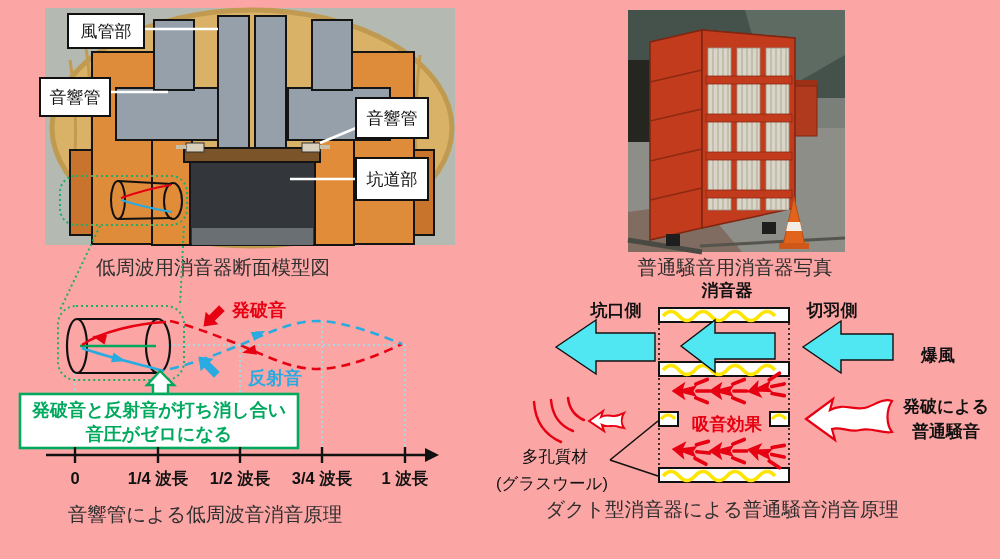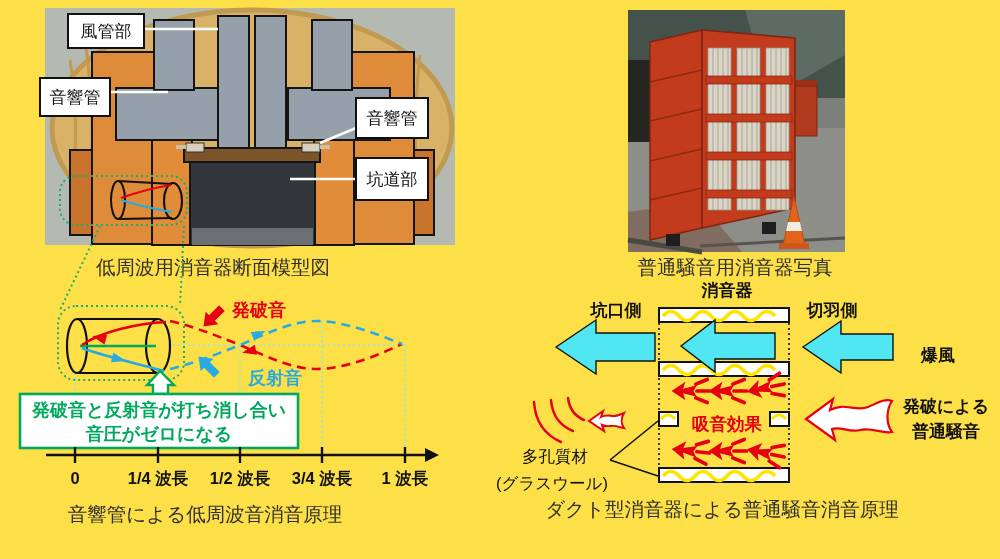--- a/index.html
+++ b/index.html
@@ -1,16 +1,16 @@
 <!DOCTYPE html>
 <html><head>
 <meta charset="utf-8">
 <style>
   html,body{margin:0;padding:0;background:#fff;}
-  .stage{position:relative;width:1000px;height:559px;background:#fde047;overflow:hidden;
+  .stage{position:relative;width:1000px;height:559px;background:#fca5a5;overflow:hidden;
          font-family:"Liberation Sans",sans-serif;}
   svg text{font-family:"Liberation Sans",sans-serif;fill:#1a1a1a;}
   .cap{font-size:19.5px;fill:#2e2e2e;}
   .lblbox{font-size:17px;fill:#111;}
   .tick{font-size:16.5px;font-weight:700;fill:#111;}
   .b17{font-size:17px;font-weight:700;fill:#111;}
   .red-t{fill:#e60012;font-weight:700;font-size:18px;}
   .blue-t{fill:#29abe2;font-weight:700;font-size:18px;}
   .green-t{fill:#00a95e;font-weight:600;font-size:18px;}
   .absorb-t{fill:#e60012;font-weight:700;font-size:17.5px;}

